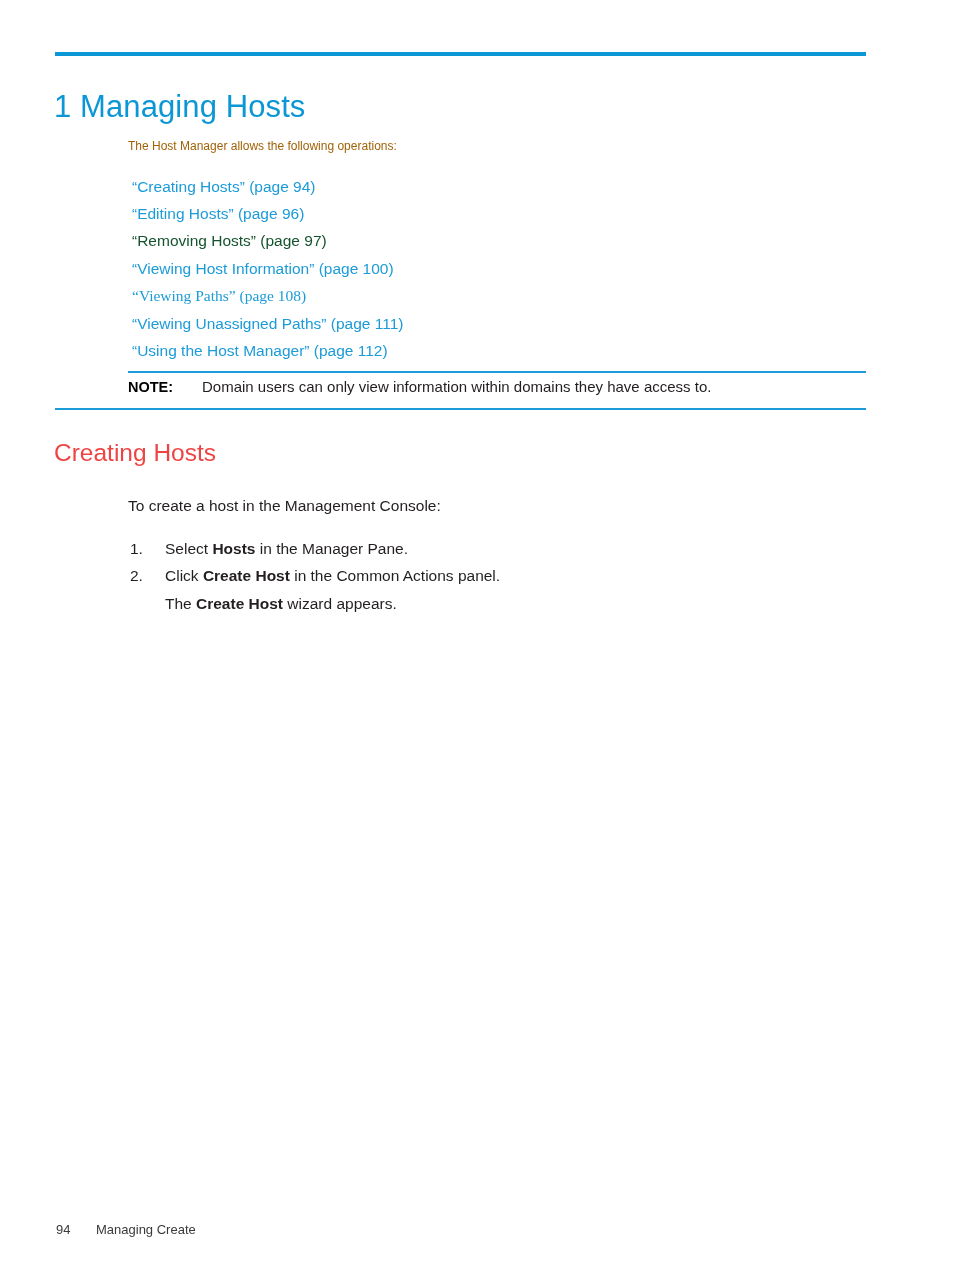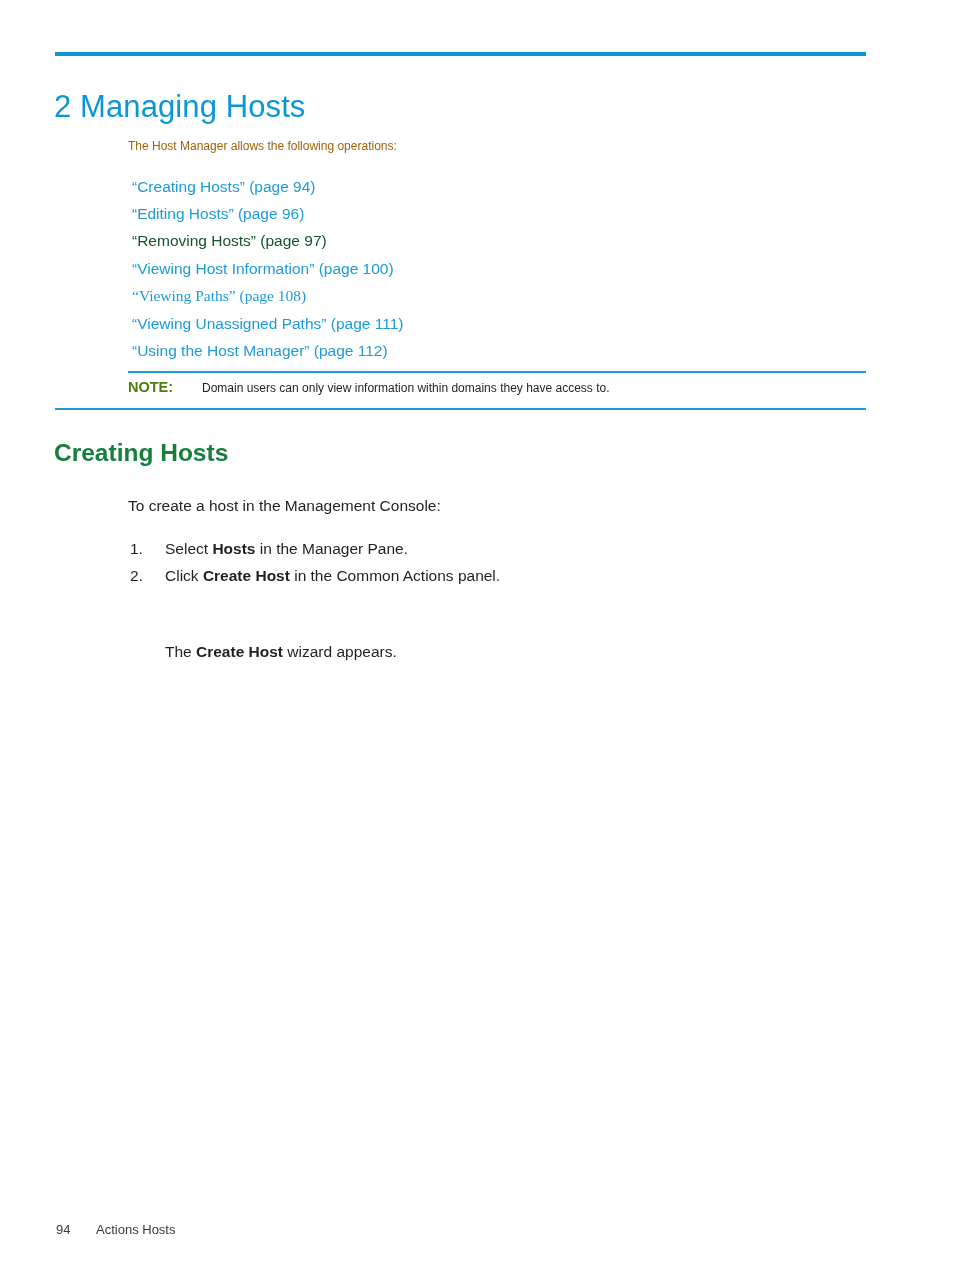--- a/index.html
+++ b/index.html
@@ -98,21 +98,21 @@
   }
   .note-label {
     display: inline-block;
     width: 74px;
     font-size: 14.5px;
     font-weight: bold;
     color: #0b96d5;
     vertical-align: baseline;
   }
   .note-text {
-    font-size: 12px;
+    font-size: 15px;
     color: #231f20;
   }
   .note-rule-bottom {
     position: absolute;
     left: -73px;
     top: 37px;
     width: 811px;
     height: 2px;
     background: #1b9bd8;
   }
@@ -160,21 +160,20 @@
     text-align: left;
     font-size: 15.5px;
   }
   .step-body {
     margin-left: 37px;
   }
   .step-follow {
     margin-left: 37px;
     font-size: 15.5px;
     line-height: 27.5px;
-    margin-top: 48px;
   }
   b, .b {
     font-weight: bold;
   }
 
   
   .footer {
     position: absolute;
     left: 56px;
     top: 1222px;
@@ -187,59 +186,59 @@
     width: 40px;
   }
 </style>
 </head>
 <body style="background: rgb(255, 255, 255);">
 
 <div class="page">
 
   <div class="top-rule" style="background: rgb(11, 150, 213);"></div>
 
-  <h1 class="chapter-title" style="color: rgb(11, 150, 213);">2 Managing Hosts</h1>
+  <h1 class="chapter-title" style="color: rgb(11, 150, 213);">1 Managing Hosts</h1>
 
   <div class="body-col">
     <p class="intro">The Host Manager allows the following operations:</p>
 
     <ul class="xref-list">
       <li><a class="xref-link" href="#" style="color: rgb(27, 155, 216);">“Creating Hosts” (page 94)</a></li>
       <li><a class="xref-link" href="#" style="color: rgb(27, 155, 216);">“Editing Hosts” (page 96)</a></li>
       <li><a class="xref-link" href="#" style="color: #14532d;">“Removing Hosts” (page 97)</a></li>
       <li><a class="xref-link" href="#" style="color: rgb(27, 155, 216);">“Viewing Host Information” (page 100)</a></li>
       <li><a class="xref-link" href="#" style="color: rgb(27, 155, 216); font-family: Liberation Serif, serif;">“Viewing Paths” (page 108)</a></li>
       <li><a class="xref-link" href="#" style="color: rgb(27, 155, 216);">“Viewing Unassigned Paths” (page 111)</a></li>
       <li><a class="xref-link" href="#" style="color: rgb(27, 155, 216);">“Using the Host Manager” (page 112)</a></li>
     </ul>
   </div>
 
   <div class="note-block">
     <div class="note-rule-top" style="background: rgb(27, 155, 216);"></div>
     <div class="note-row">
-      <span class="note-label" style="color: #4d7c0f;">NOTE:</span><span class="note-text">Domain users can only view information within domains they have access to.</span>
+      <span class="note-label" style="color: #000000;">NOTE:</span><span class="note-text">Domain users can only view information within domains they have access to.</span>
     </div>
     <div class="note-rule-bottom" style="background: rgb(27, 155, 216);"></div>
   </div>
 
-  <h2 class="section-heading" style="color: #15803d; font-weight: bold;">Creating Hosts</h2>
+  <h2 class="section-heading" style="color: #ef4444;">Creating Hosts</h2>
 
   <div class="procedure">
     <p class="proc-intro">To create a host in the Management Console:</p>
 
     <ol class="steps">
       <li class="step">
         <span class="step-num">1.</span>
         <span class="step-body"><span>Select </span><span class="b">Hosts</span><span> in the Manager Pane.</span></span>
       </li>
       <li class="step">
         <span class="step-num">2.</span>
         <span class="step-body"><span>Click </span><span class="b">Create Host</span><span> in the Common Actions panel.</span></span>
         <div class="step-follow"><span>The </span><span class="b">Create Host</span><span> wizard appears.</span></div>
       </li>
     </ol>
   </div>
 
   <div class="footer">
-    <span class="footer-page">94</span><span>Actions Hosts</span>
+    <span class="footer-page">94</span><span>Managing Create</span>
   </div>
 
 </div>
 
 </body></html>

